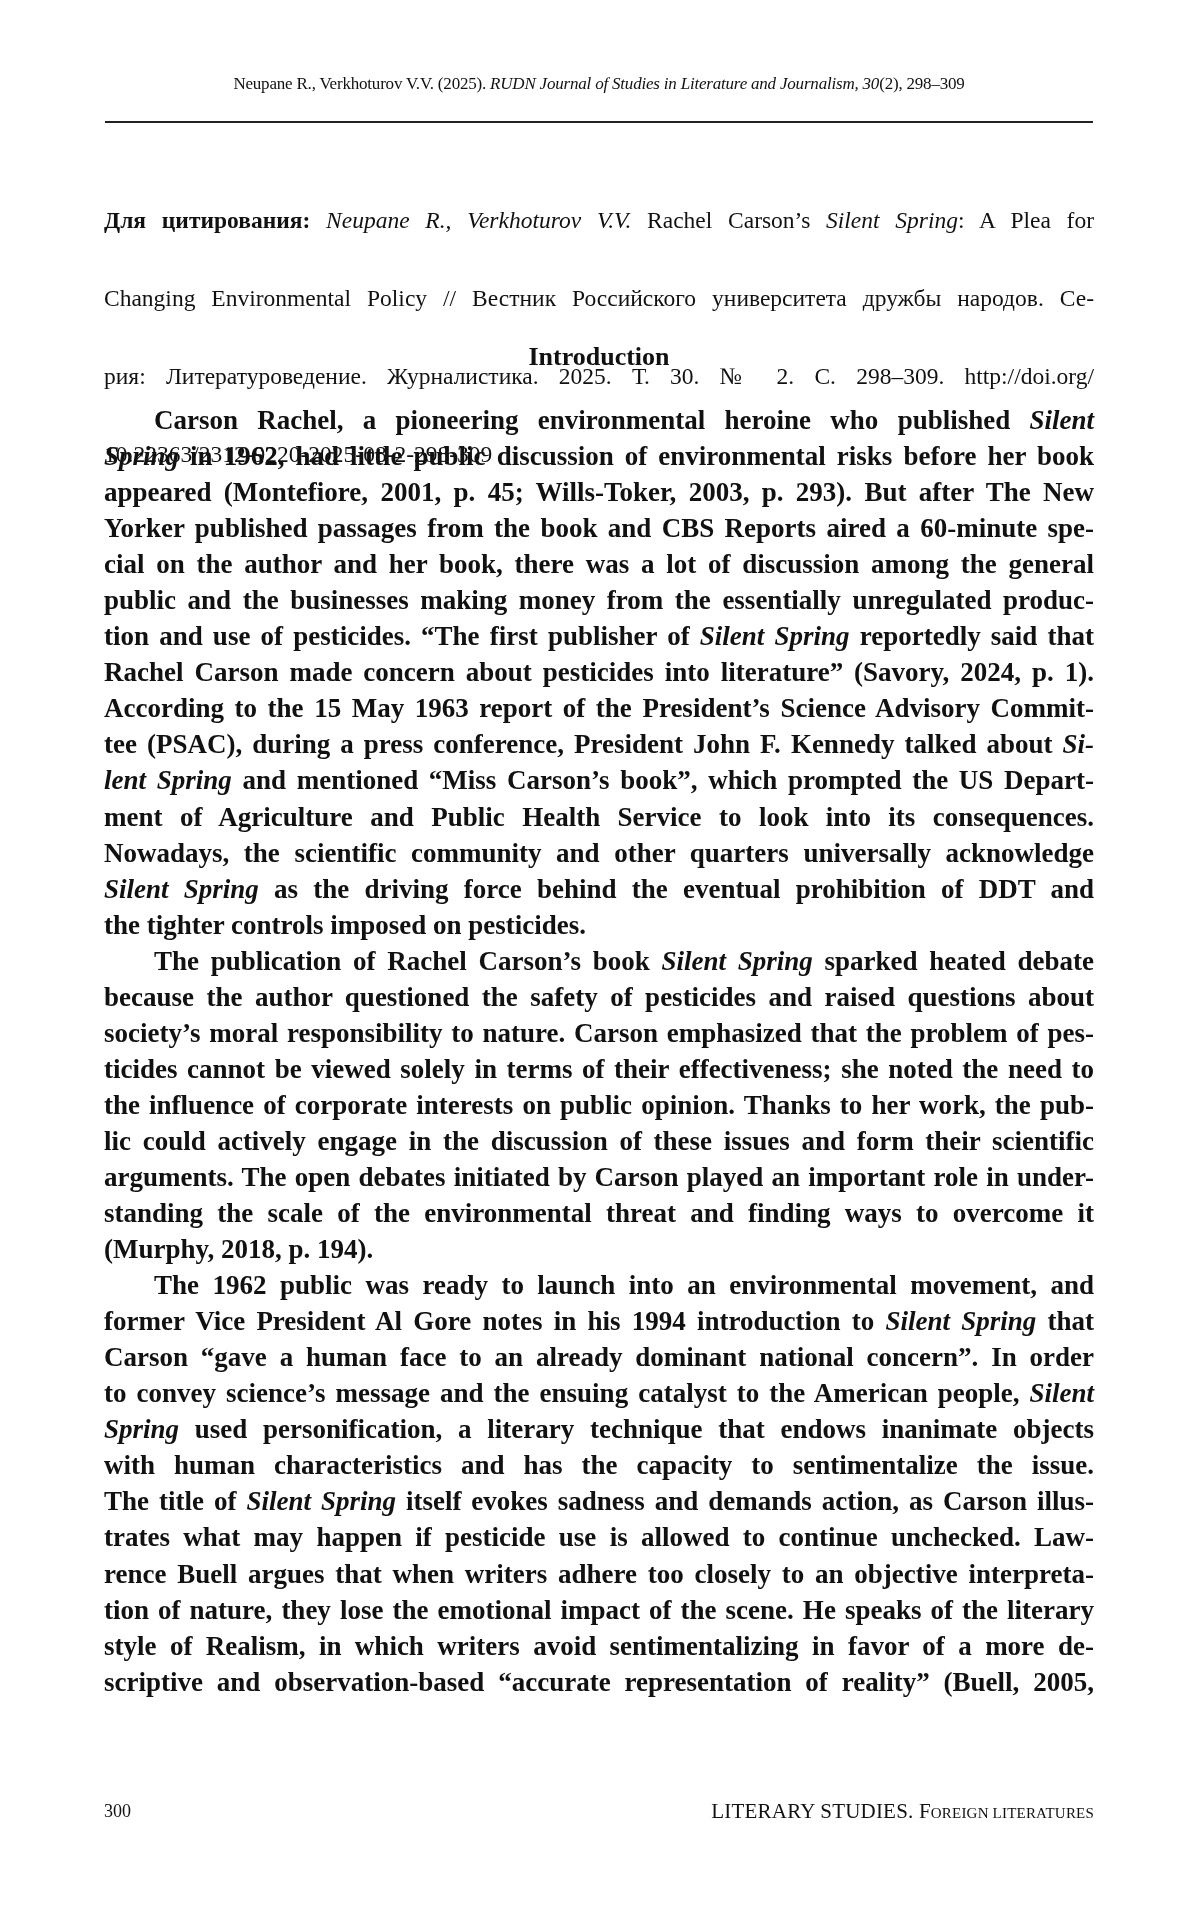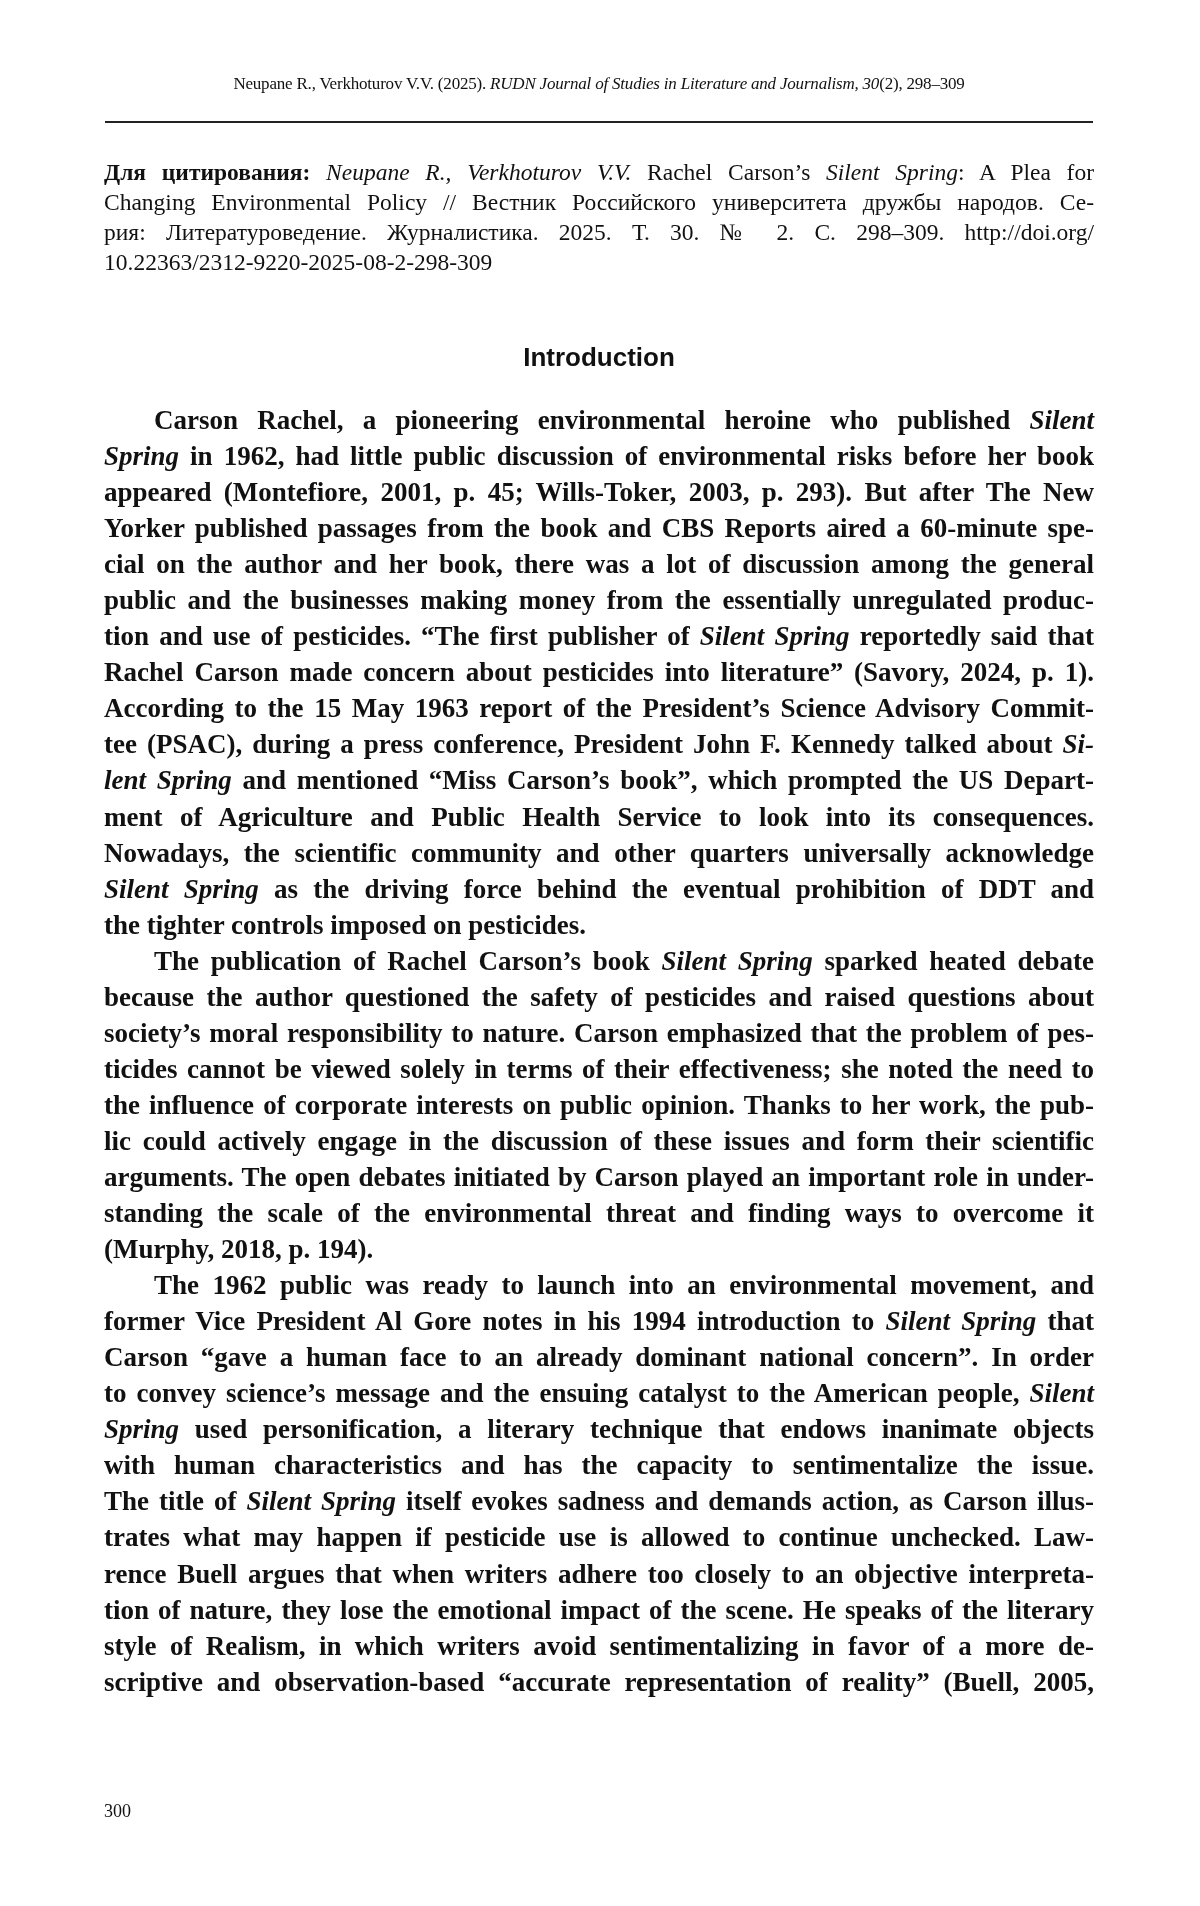--- a/index.html
+++ b/index.html
@@ -17,27 +17,27 @@
   .running-header i { font-style: italic; }
   .header-rule {
     position: absolute; left: 105px; width: 988px; top: 121px; height: 0;
     border-top: 2px solid #222222;
   }
 
   .citation {
     position: absolute; left: 104px; width: 990px; top: 157px;
     font-size: 23.5px; line-height: 30px;
   }
-  .citation .line { display: block; text-align: justify; text-align-last: justify; white-space: nowrap; height: 30px; }
+  .citation .line { display: block; text-align: justify; text-align-last: justify; white-space: nowrap; height: 30px; margin-top: 48px; }
   .citation .line.last { text-align-last: left; }
   .citation b { font-weight: bold; }
 
   .section-heading {
     position: absolute; left: 104px; width: 990px; top: 340px;
-    text-align: center; font-family: Liberation Sans, sans-serif;
+    text-align: center; font-family: Liberation Serif, serif;
     font-weight: bold; font-size: 26px; line-height: 34px;
   }
 
   .body-text {
     position: absolute; left: 104px; width: 990px; top: 402px;
     font-size: 27px; line-height: 36.05px; font-weight: bold;
   }
   .body-text .line {
     display: block; height: 36.05px; white-space: nowrap;
     text-align: justify; text-align-last: justify;
@@ -107,14 +107,17 @@
       <span class="line"><span>with human characteristics and has the capacity to sentimentalize the issue.</span></span>
       <span class="line"><span>The title of </span><i>Silent Spring</i><span> itself evokes sadness and demands action, as Carson illus-</span></span>
       <span class="line"><span>trates what may happen if pesticide use is allowed to continue unchecked. Law-</span></span>
       <span class="line"><span>rence Buell argues that when writers adhere too closely to an objective interpreta-</span></span>
       <span class="line"><span>tion of nature, they lose the emotional impact of the scene. He speaks of the literary</span></span>
       <span class="line"><span>style of Realism, in which writers avoid sentimentalizing in favor of a more de-</span></span>
       <span class="line"><span>scriptive and observation-based “accurate representation of reality” (Buell, 2005,</span></span>
     </div>
 
   <div class="footer-page-number">300</div>
+  <div class="footer-section">
+    <span>LITERARY STUDIES. </span><span>F</span><span class="sc">OREIGN LITERATURES</span>
+  </div>
 
 </div>
 
 </body></html>

